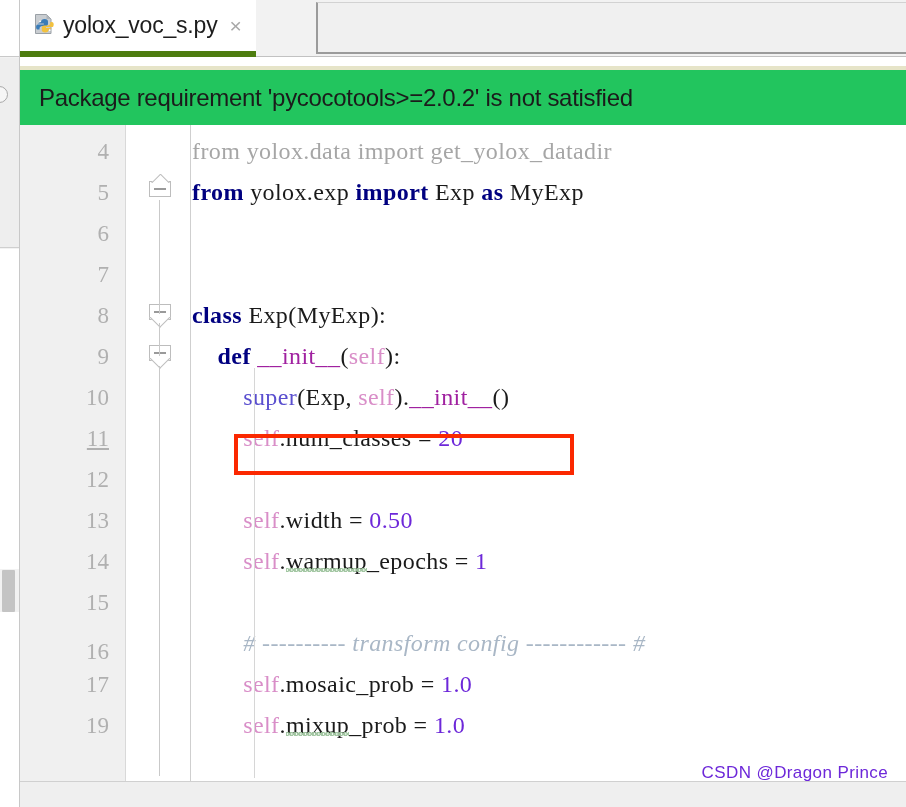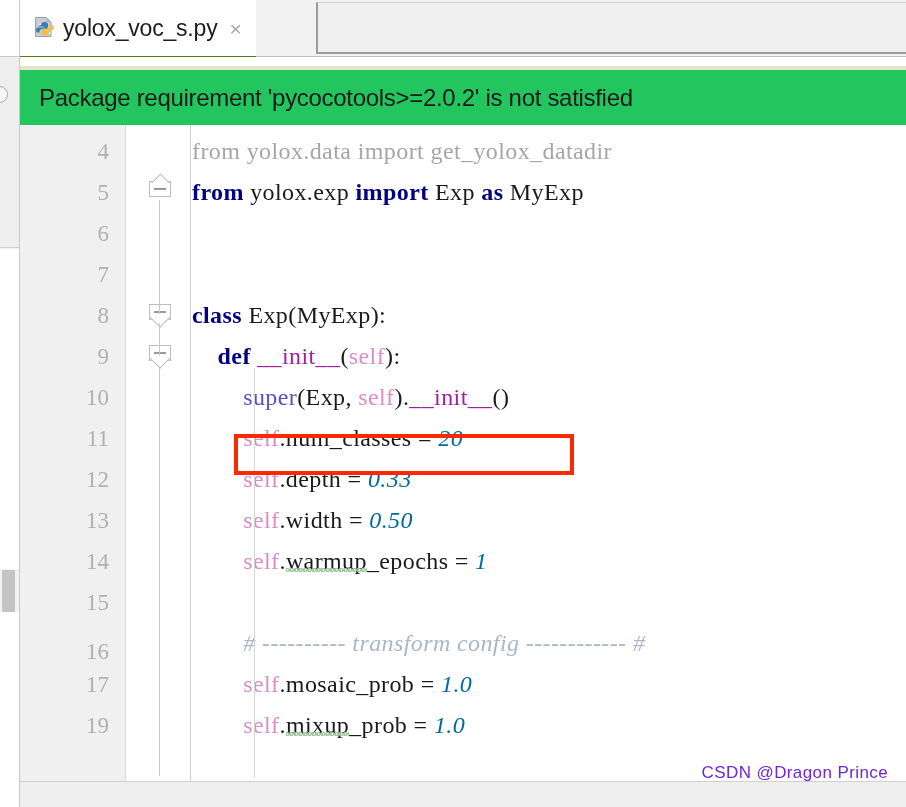--- a/index.html
+++ b/index.html
@@ -75,21 +75,21 @@
     border-bottom: 1px solid #c2c2c2;
   }
   .tab-active {
     position: absolute;
     left: 0; top: 0;
     height: 57px;
     padding: 0 14px 0 12px;
     display: flex;
     align-items: center;
     background: #ffffff;
-    border-bottom: 1px solid #4d7c0f;
+    border-bottom: 6px solid #4d7c0f;
   }
   .tab-icon {
     width: 25px; height: 25px;
     position: relative;
     flex: 0 0 auto;
     margin-right: 6px;
   }
   .tab-label {
     font-size: 23px;
     color: #1d1d1d;
@@ -184,21 +184,21 @@
     white-space: pre;
     font-family: "Liberation Serif", serif;
     font-size: 24px;
     letter-spacing: 0.4px;
   }
 
   
   .kw      { color: #000080; font-weight: bold; }
   .ident   { color: #1a1a1a; }
   .selfkw  { color: #d98ec8; }
-  .num     { color: #0369a1; font-style: italic; }
+  .num     { color: #6d28d9; }
   .dunder  { color: #a021a0; }
   .builtin { color: #5a4fcf; }
   .muted   { color: #a6a6a6; }
   .comment { color: #a9b7c6; font-style: italic; }
 
   
   .wavy {
     position: relative;
     text-decoration: none;
   }
@@ -360,21 +360,21 @@
 
   <div class="editor">
     <div class="gutter" id="gutter">
         <div class="lnum" style="top: 6px;">4</div>
         <div class="lnum" style="top: 47px;">5</div>
         <div class="lnum" style="top: 88px;">6</div>
         <div class="lnum" style="top: 129px;">7</div>
         <div class="lnum" style="top: 170px;">8</div>
         <div class="lnum" style="top: 211px;">9</div>
         <div class="lnum" style="top: 252px;">10</div>
-        <div class="lnum" style="top: 293px;">11</div>
+        <div class="lnum" style="top: 293px; text-decoration: underline;">11</div>
         <div class="lnum" style="top: 334px;">12</div>
         <div class="lnum" style="top: 375px;">13</div>
         <div class="lnum" style="top: 416px;">14</div>
         <div class="lnum" style="top: 457px;">15</div>
         <div class="lnum" style="top: 506px;">16</div>
         <div class="lnum" style="top: 539px;">17</div>
         <div class="lnum" style="top: 580px;">19</div>
       </div>
     <div class="fold-col" id="foldcol">
         <div class="fold-marker up" style="left: 22px; top: 56px;">
@@ -398,21 +398,20 @@
       </div>
     <div class="code-area" id="codearea">
         <div class="code" style="top: 6px;"><span class="muted">from </span><span class="muted">yolox.data </span><span class="muted">import </span><span class="muted">get_yolox_datadir</span></div>
         <div class="code" style="top: 47px;"><span class="kw">from </span><span class="ident">yolox.exp </span><span class="kw">import </span><span class="ident">Exp </span><span class="kw">as </span><span class="ident">MyExp</span></div>
         <div class="code" style="top: 88px;"></div>
         <div class="code" style="top: 129px;"></div>
         <div class="code" style="top: 170px;"><span class="kw">class </span><span class="ident">Exp(MyExp):</span></div>
         <div class="code" style="top: 211px;"><span class="ident">    </span><span class="kw">def </span><span class="dunder">__init__</span><span class="ident">(</span><span class="selfkw">self</span><span class="ident">):</span></div>
         <div class="code" style="top: 252px;"><span class="ident">        </span><span class="builtin">super</span><span class="ident">(Exp, </span><span class="selfkw">self</span><span class="ident">).</span><span class="dunder">__init__</span><span class="ident">()</span></div>
         <div class="code" style="top: 293px;"><span class="ident">        </span><span class="selfkw">self</span><span class="ident">.num_classes = </span><span class="num">20</span></div>
-        <div class="code" style="top: 334px;"><span class="ident">        </span><span class="selfkw">self</span><span class="ident">.depth = </span><span class="num">0.33</span></div>
         <div class="code" style="top: 375px;"><span class="ident">        </span><span class="selfkw">self</span><span class="ident">.width = </span><span class="num">0.50</span></div>
         <div class="code" style="top: 416px;"><span class="ident">        </span><span class="selfkw">self</span><span class="ident">.</span><span class="ident wavy">warmup</span><span class="ident">_epochs = </span><span class="num">1</span></div>
         <div class="code" style="top: 457px;"></div>
         <div class="code" style="top: 498px;"><span class="ident">        </span><span class="comment"># ---------- transform config ------------ #</span></div>
         <div class="code" style="top: 539px;"><span class="ident">        </span><span class="selfkw">self</span><span class="ident">.mosaic_prob = </span><span class="num">1.0</span></div>
         <div class="code" style="top: 580px;"><span class="ident">        </span><span class="selfkw">self</span><span class="ident">.</span><span class="ident wavy">mixup</span><span class="ident">_prob = </span><span class="num">1.0</span></div>
         <div class="indent-guide" style="left: 62px; top: 243px; height: 410px;"></div>
         <div class="bottom-ghost" style="left: 260px; top: 623px;"></div>
       </div>
   </div>

